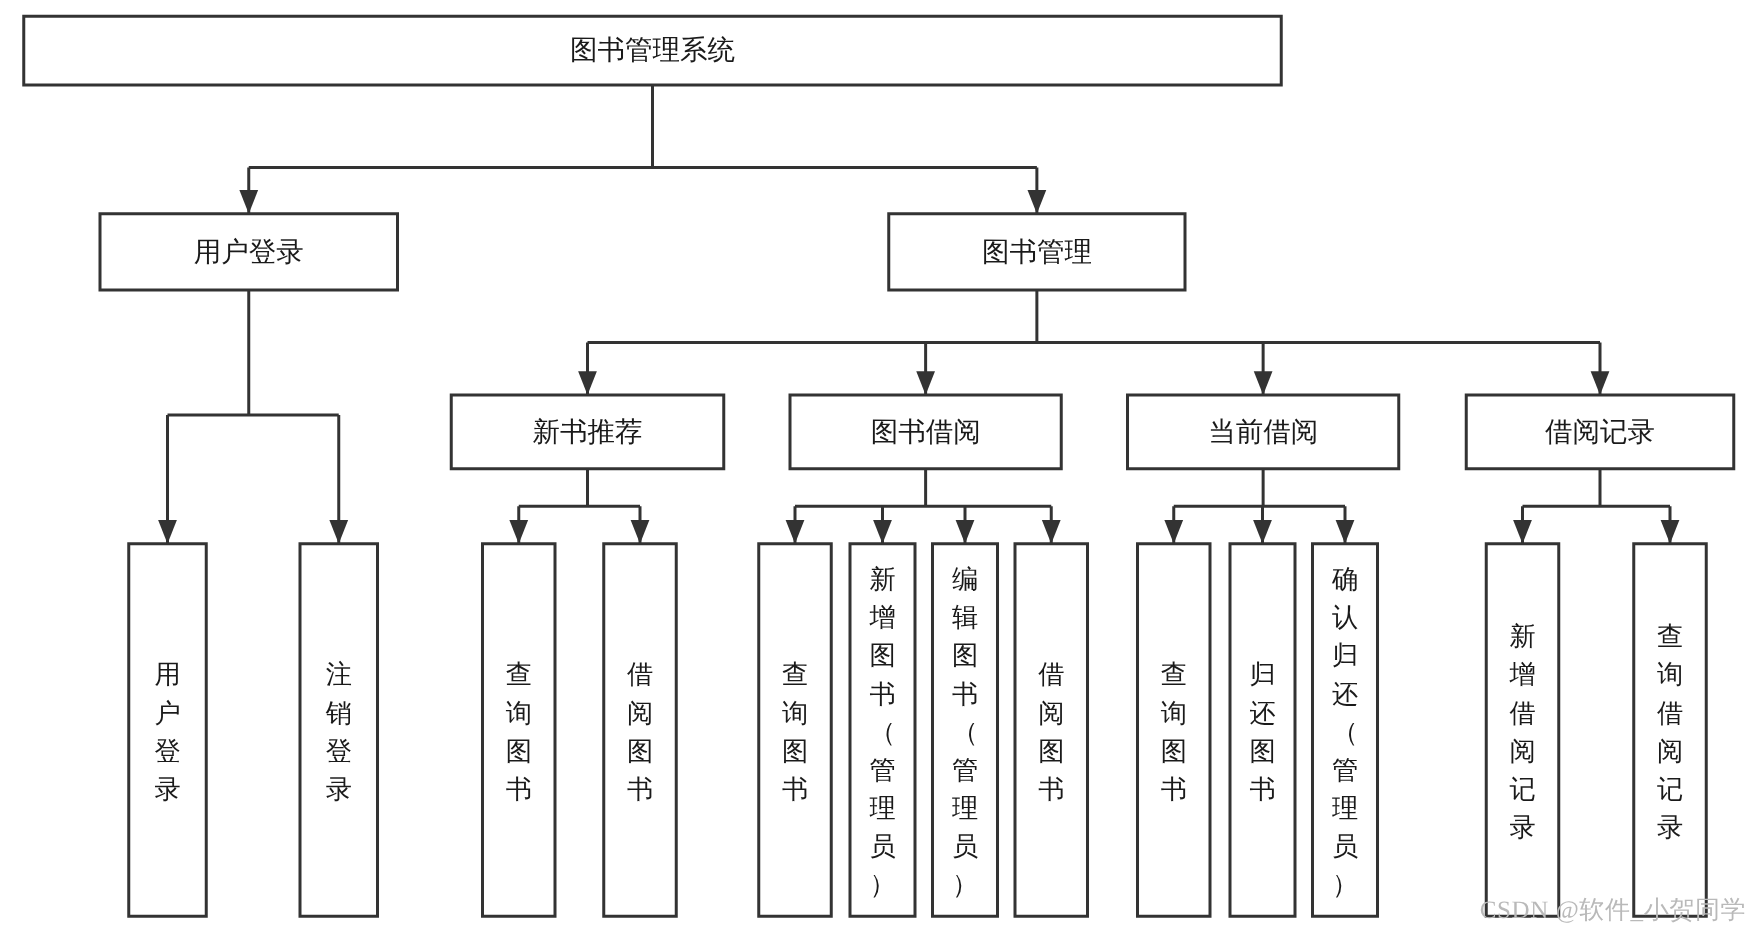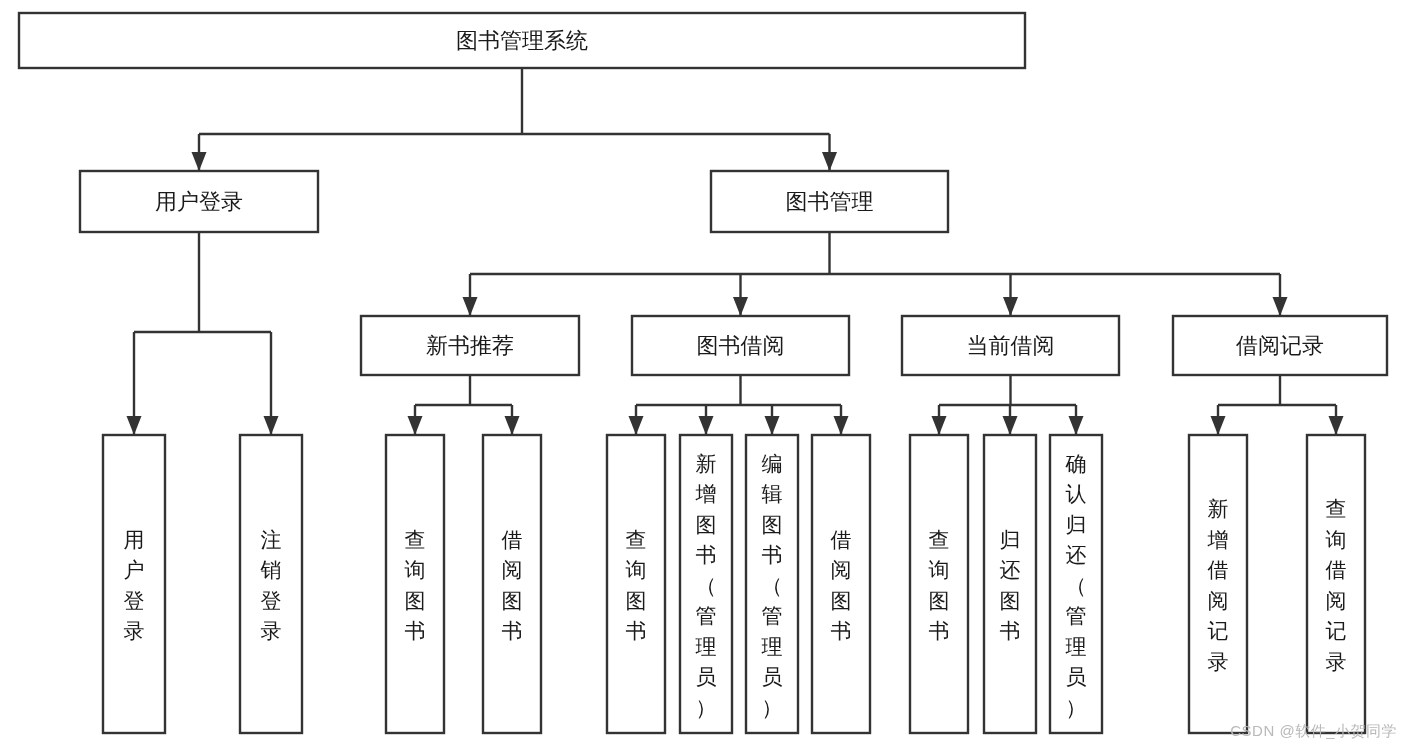--- a/index.html
+++ b/index.html
@@ -44,22 +44,22 @@
     stroke-linecap: butt;
   }
   .arrow-head {
     fill: #333333;
     stroke: none;
   }
   .watermark {
     position: absolute;
     right: 8px;
     bottom: 6px;
-    font-family: Liberation Sans, sans-serif;
-    font-size: 15px;
+    font-family: Liberation Serif, serif;
+    font-size: 20px;
     color: #b9b9b9;
     letter-spacing: 0.5px;
     white-space: nowrap;
     pointer-events: none;
   }
 </style>
 </head>
 <body>
 
 <svg id="diagram" viewBox="0 0 1405 747">

